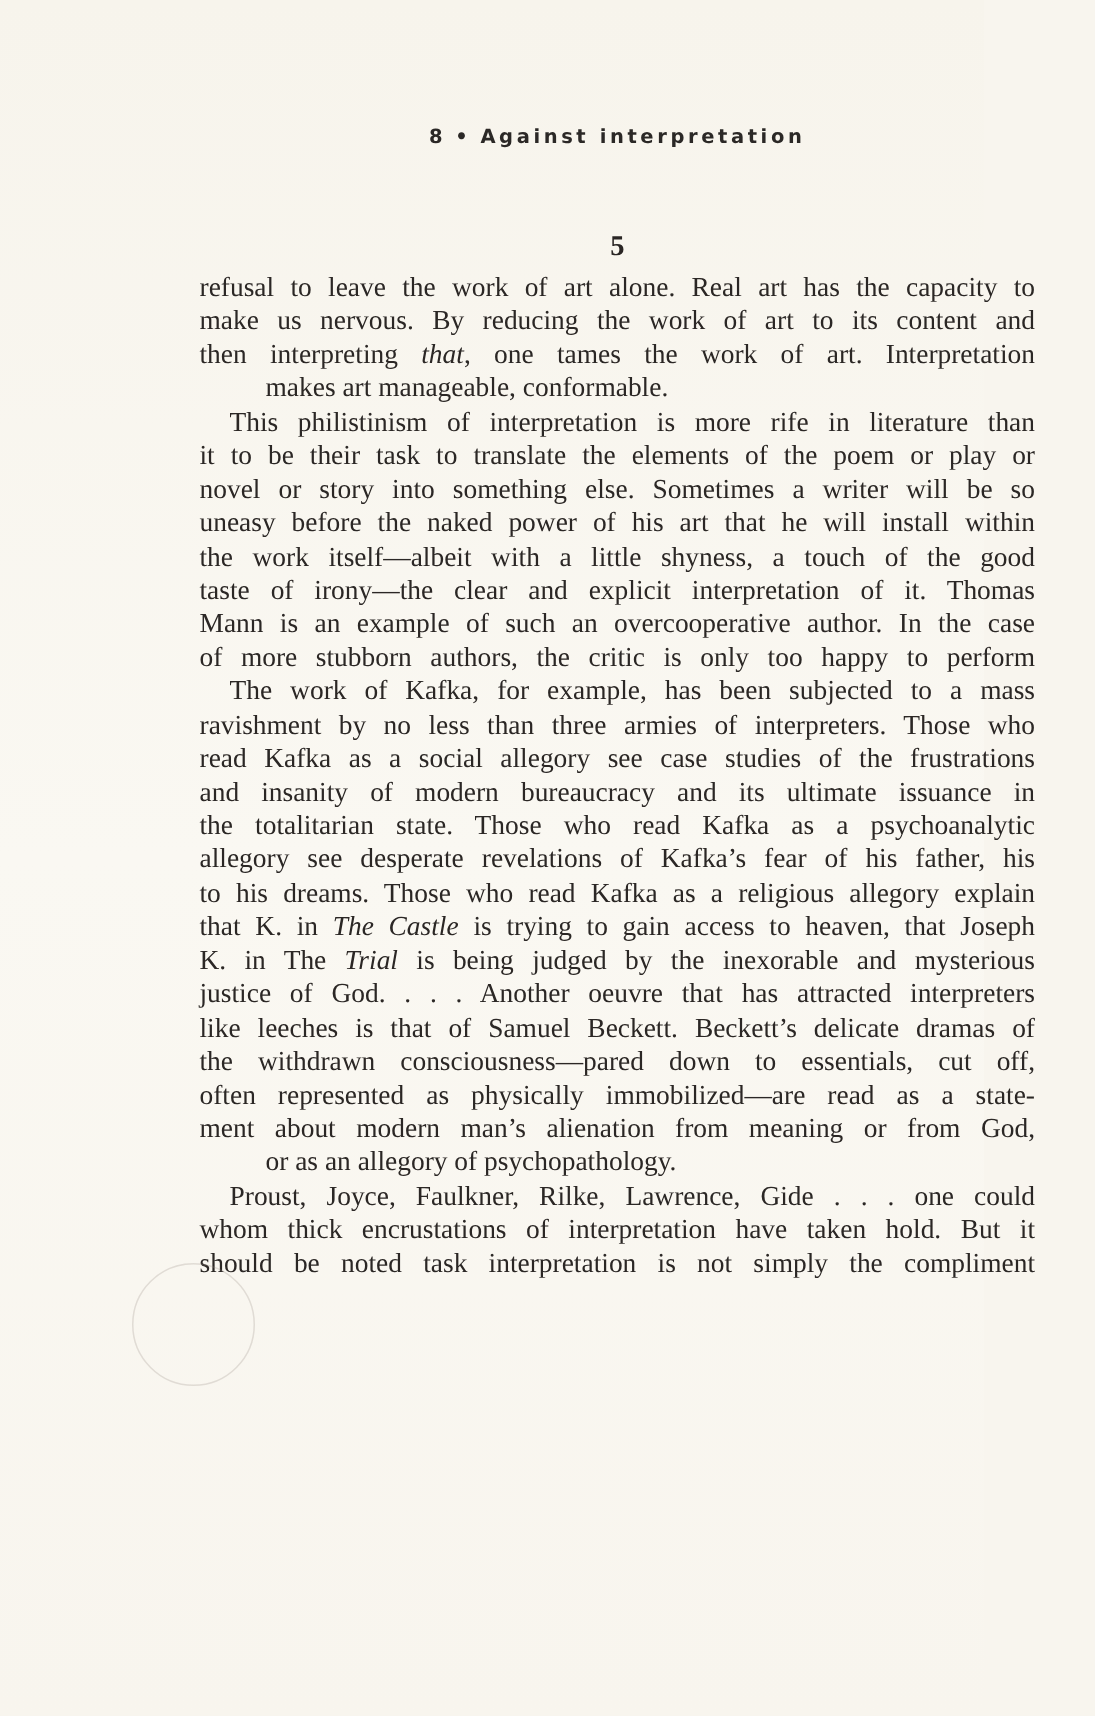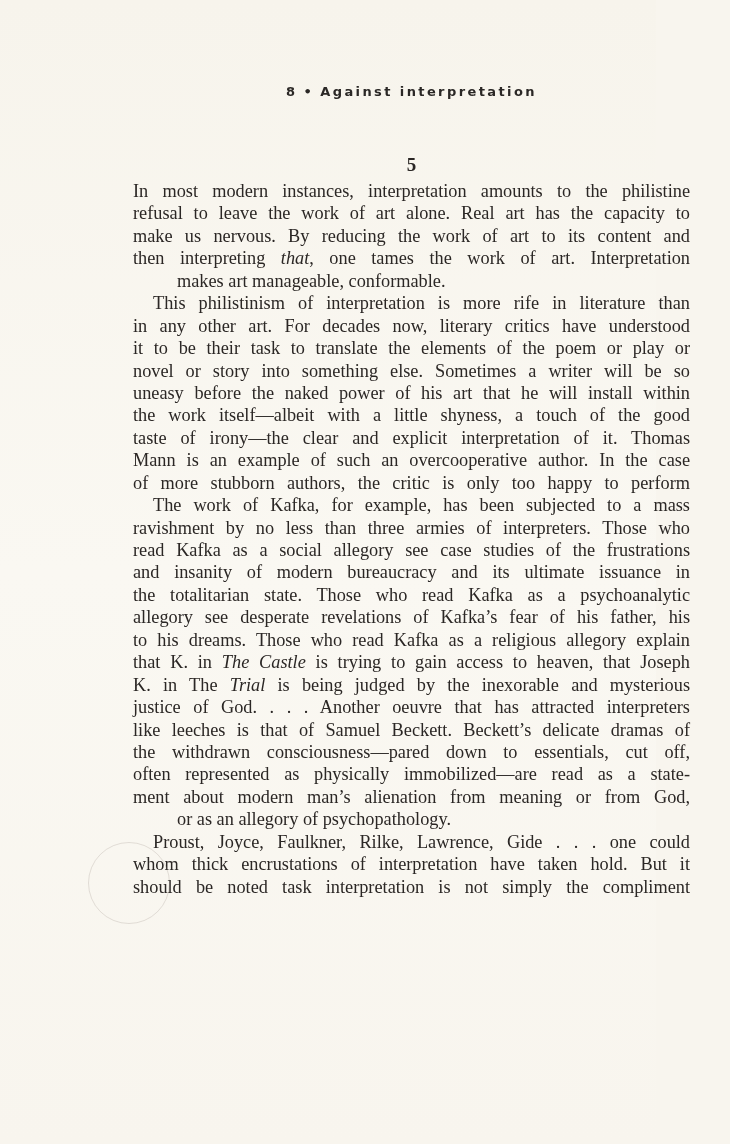--- a/index.html
+++ b/index.html
@@ -47,27 +47,25 @@
 <body>
 
 <div class="page">
   <div class="running-head">
     <span>8</span><span class="dot">•</span><span>Against interpretation</span>
   </div>
 
   <div class="section-num">5</div>
 
   <div class="body-text" id="body-text">
-      <span class="line">In most modern instances, interpretation amounts to the philistine</span>
       <span class="line">refusal to leave the work of art alone. Real art has the capacity to</span>
       <span class="line">make us nervous. By reducing the work of art to its content and</span>
       <span class="line"><span>then interpreting </span><em>that</em><span>, one tames the work of art. Interpretation</span></span>
       <span class="line last">makes art manageable, conformable.</span>
       <span class="line indent">This philistinism of interpretation is more rife in literature than</span>
-      <span class="line">in any other art. For decades now, literary critics have understood</span>
       <span class="line">it to be their task to translate the elements of the poem or play or</span>
       <span class="line">novel or story into something else. Sometimes a writer will be so</span>
       <span class="line">uneasy before the naked power of his art that he will install within</span>
       <span class="line">the work itself—albeit with a little shyness, a touch of the good</span>
       <span class="line">taste of irony—the clear and explicit interpretation of it. Thomas</span>
       <span class="line">Mann is an example of such an overcooperative author. In the case</span>
       <span class="line">of more stubborn authors, the critic is only too happy to perform</span>
       <span class="line indent">The work of Kafka, for example, has been subjected to a mass</span>
       <span class="line">ravishment by no less than three armies of interpreters. Those who</span>
       <span class="line">read Kafka as a social allegory see case studies of the frustrations</span>

